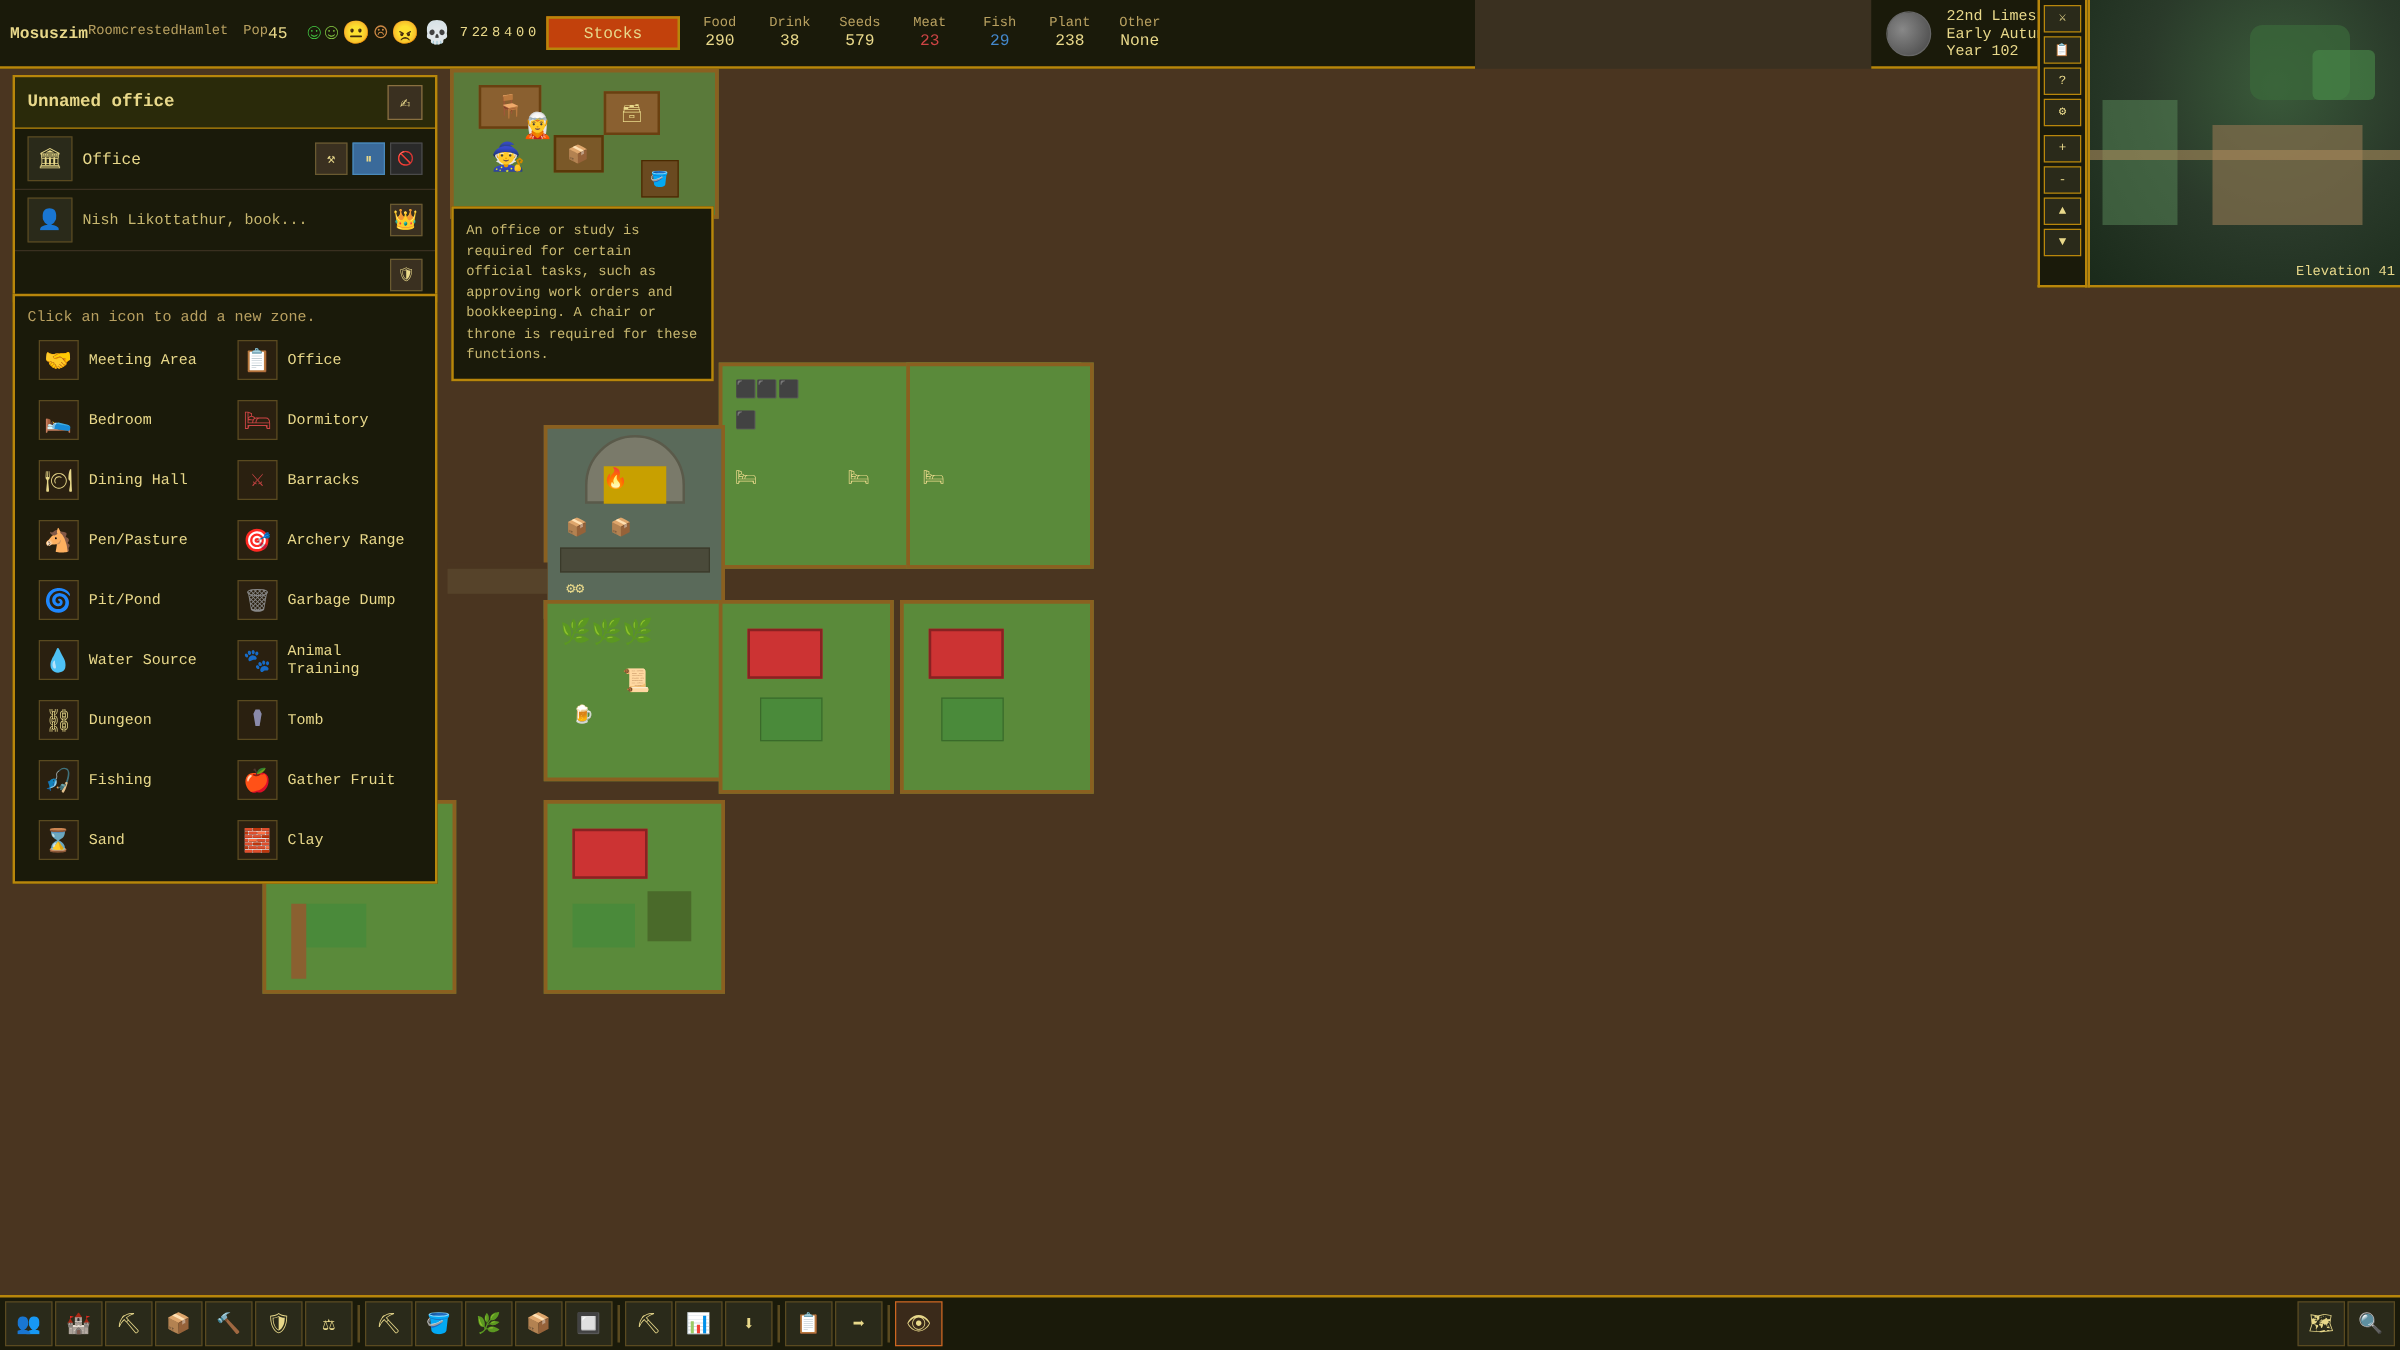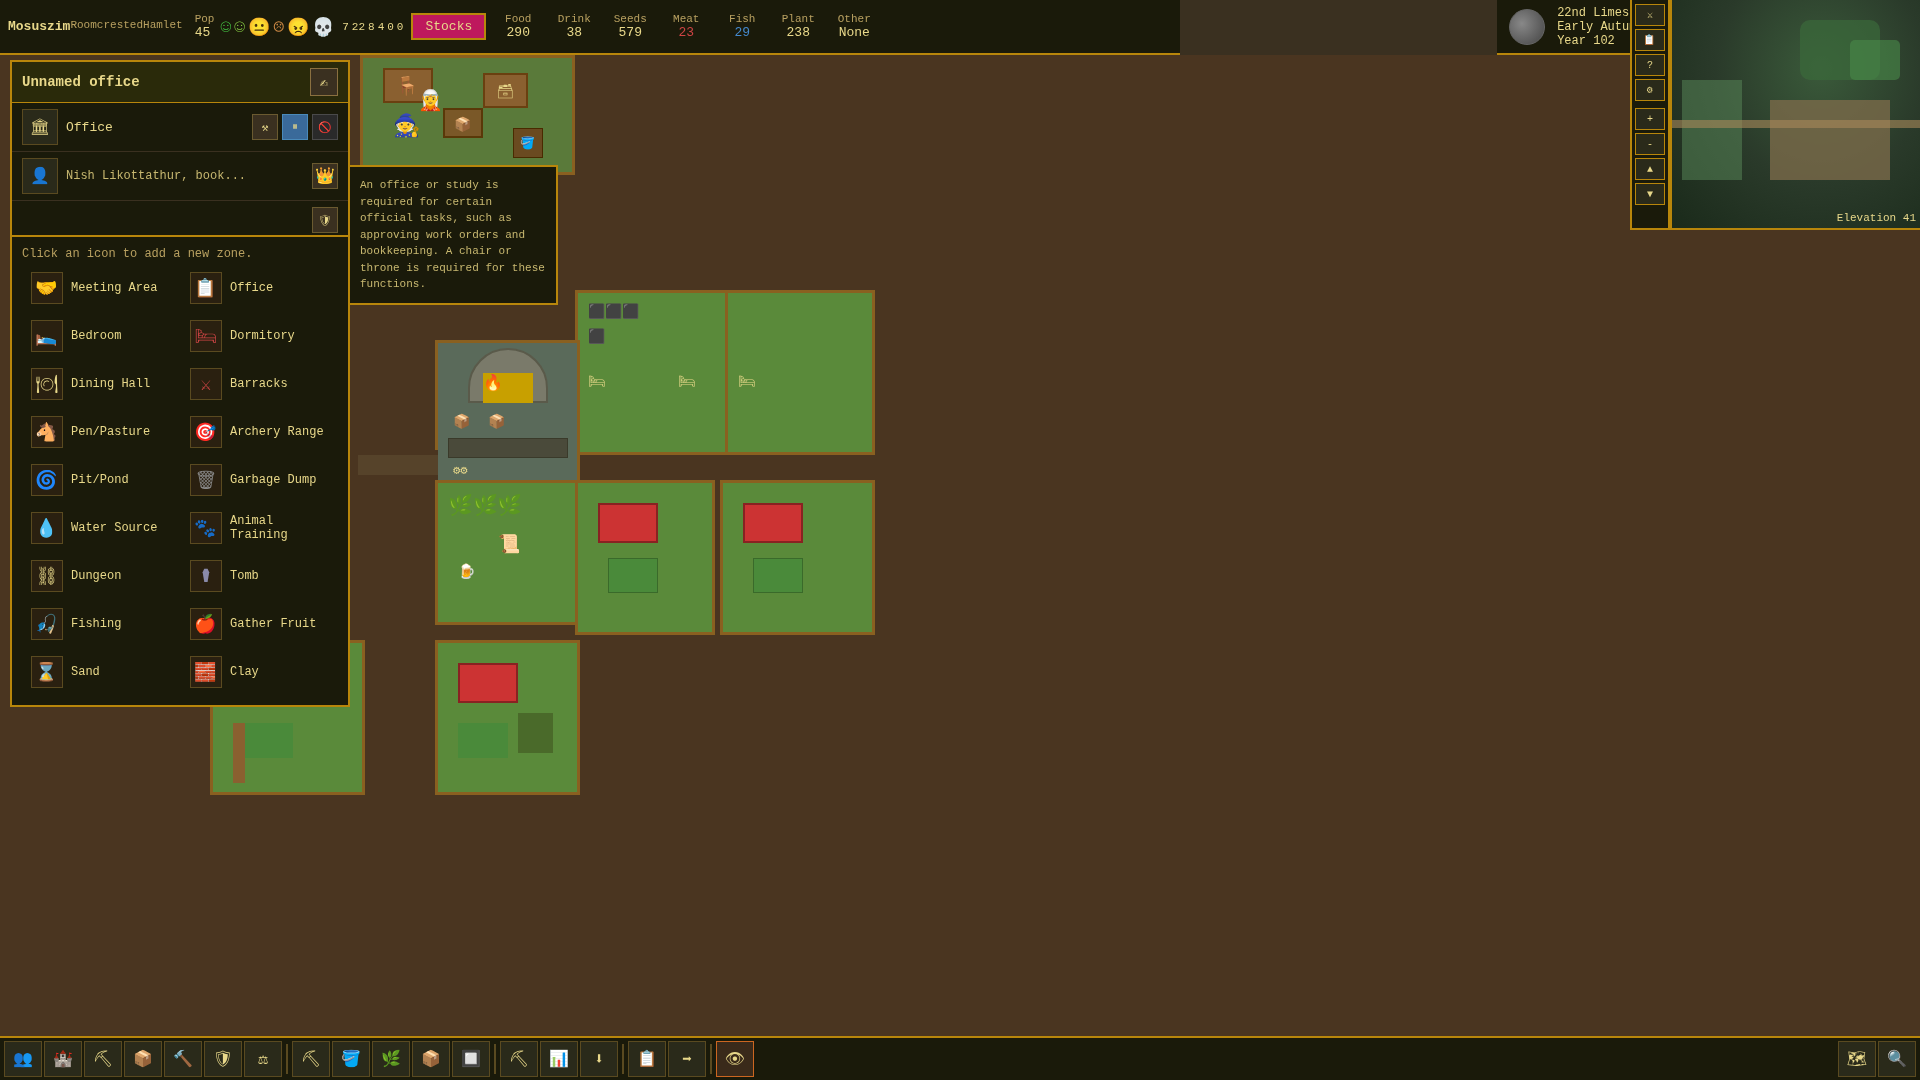--- a/index.html
+++ b/index.html
@@ -49,46 +49,46 @@
       font-weight: bold;
     }
 
     .hud-town-sub {
       color: #b8a060;
       font-size: 11px;
     }
 
     .hud-pop {
       display: flex;
-      flex-direction: column;
-      margin-right: 6px;
+      flex-direction: row;
+      margin-right: 16px;
     }
 
     .hud-pop-label {
       color: #b8a060;
       font-size: 11px;
     }
 
     .hud-pop-value {
       color: #e8d88a;
       font-size: 13px;
     }
 
     .hud-mood-icons {
       display: flex;
       gap: 3px;
       margin-right: 8px;
       align-items: center;
     }
 
     .stocks-btn {
-      background: #be185d;
+      background: #c2410c;
       border: 2px solid #b8860b;
       color: #e8d88a;
-      padding: 4px 12px;
+      padding: 4px 28px;
       font-family: 'Courier New', monospace;
       font-size: 13px;
       cursor: pointer;
       margin-right: 12px;
     }
 
     .hud-resources {
       display: flex;
       gap: 16px;
       align-items: flex-start;
@@ -365,21 +365,21 @@
 
     .zone-label {
       font-size: 12px;
       color: #e8d88a;
     }
 
     
     .tooltip-box {
       position: absolute;
       top: 165px;
-      left: 348px;
+      left: 361px;
       width: 210px;
       background: #1a1a0a;
       border: 2px solid #b8860b;
       padding: 10px;
       z-index: 60;
     }
 
     .tooltip-text {
       font-size: 11px;
       color: #c8b870;

